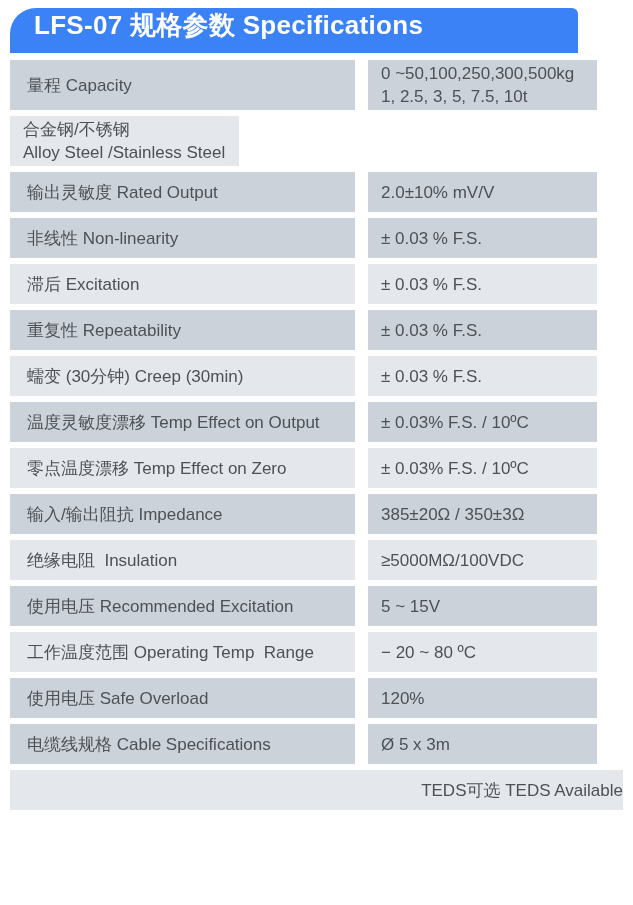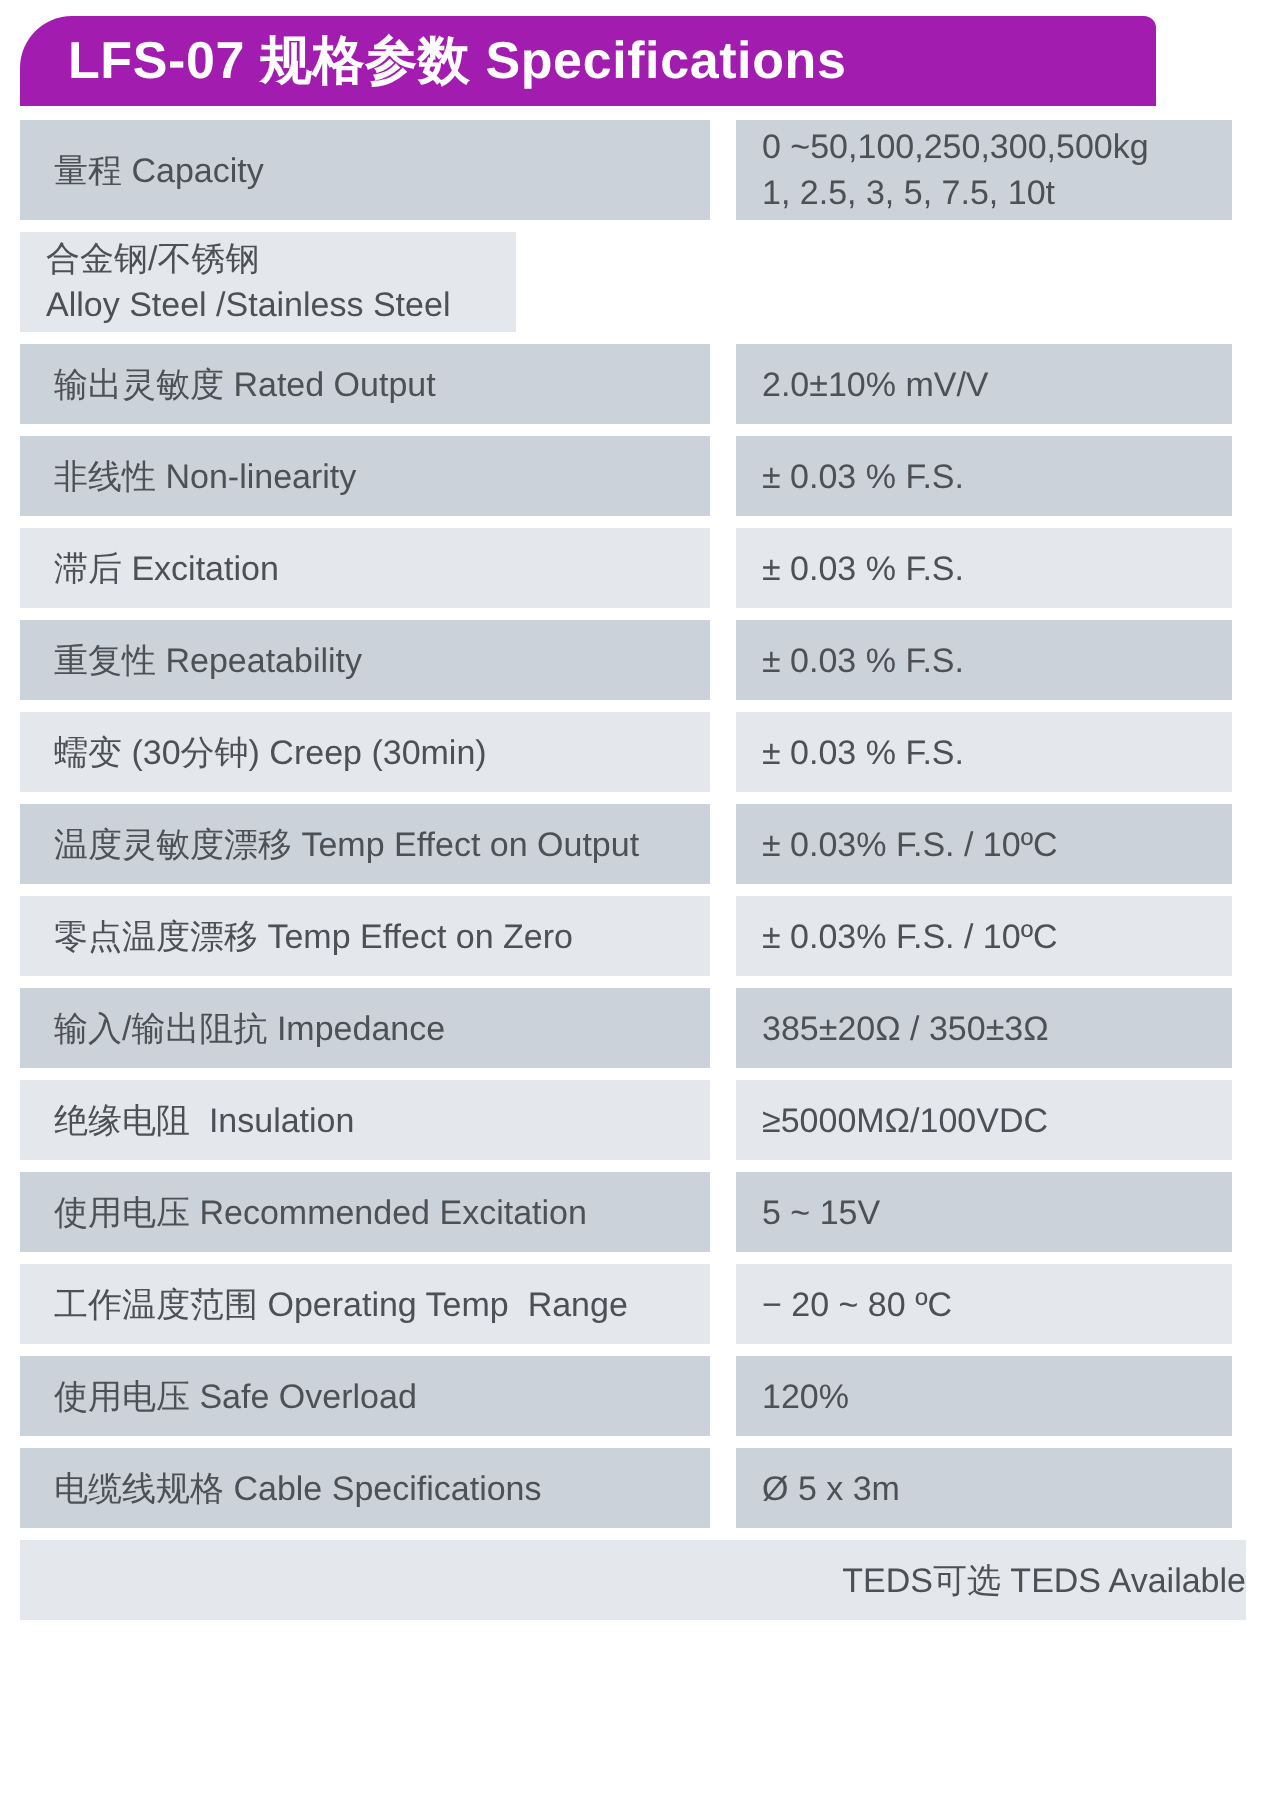--- a/index.html
+++ b/index.html
@@ -6,44 +6,44 @@
   body {
     width:633px; height:905px;
     background:#ffffff;
     font-family:"Liberation Sans","DejaVu Sans",sans-serif;
     color:#4d5156;
     overflow:hidden;
   }
   .header {
     margin:8px 0 0 10px;
     width:568px; height:45px;
-    background:#a21caf;
+    background:#3b82f6;
     border-radius:26px 6px 0 0;
-    display:flex; align-items:center;
+    display:flex; align-items:flex-start;
     box-sizing:border-box;
     padding-left:24px;
   }
   .header-title {
     color:#fdfdfd;
     font-size:26px;
     font-weight:bold;
     letter-spacing:0.3px;
     white-space:pre;
   }
   .spec-table { margin:7px 10px 0 10px; }
   .row { display:flex; gap:13px; margin-bottom:6px; height:40px; }
   .row.tall { height:50px; }
   .cell { box-sizing:border-box; }
   .label-cell {
     width:345px;
     display:flex; align-items:center;
     padding-left:17px;
   }
   .value-cell {
-    width:248px;
+    width:229px;
     display:flex; flex-direction:column; justify-content:center;
     padding-left:13px;
     line-height:23px;
   }
   .r-dark .cell { background:#ccd2d9; }
   .r-light .cell { background:#e4e7eb; }
   .row.full .label-cell { width:613px;justify-content:flex-end; }
   .label-cell span, .value-cell div {
     font-size:17px;
     color:#4d5156;

